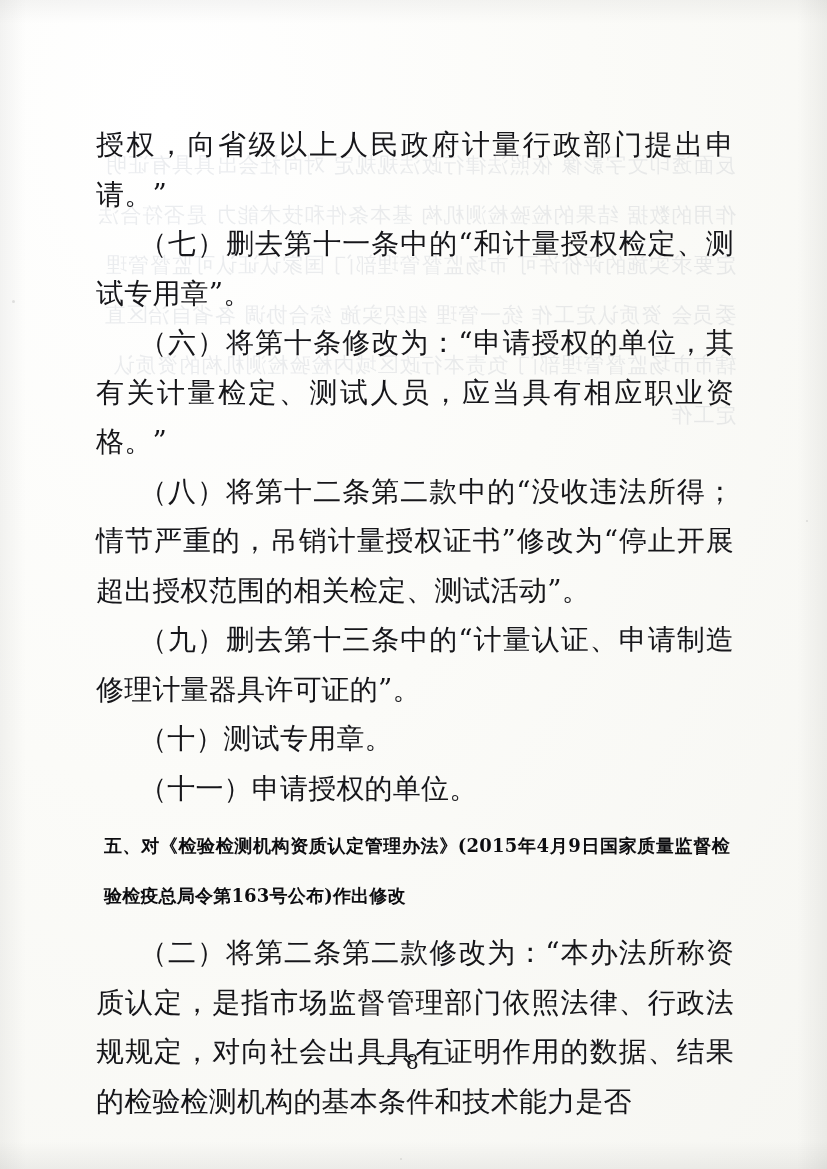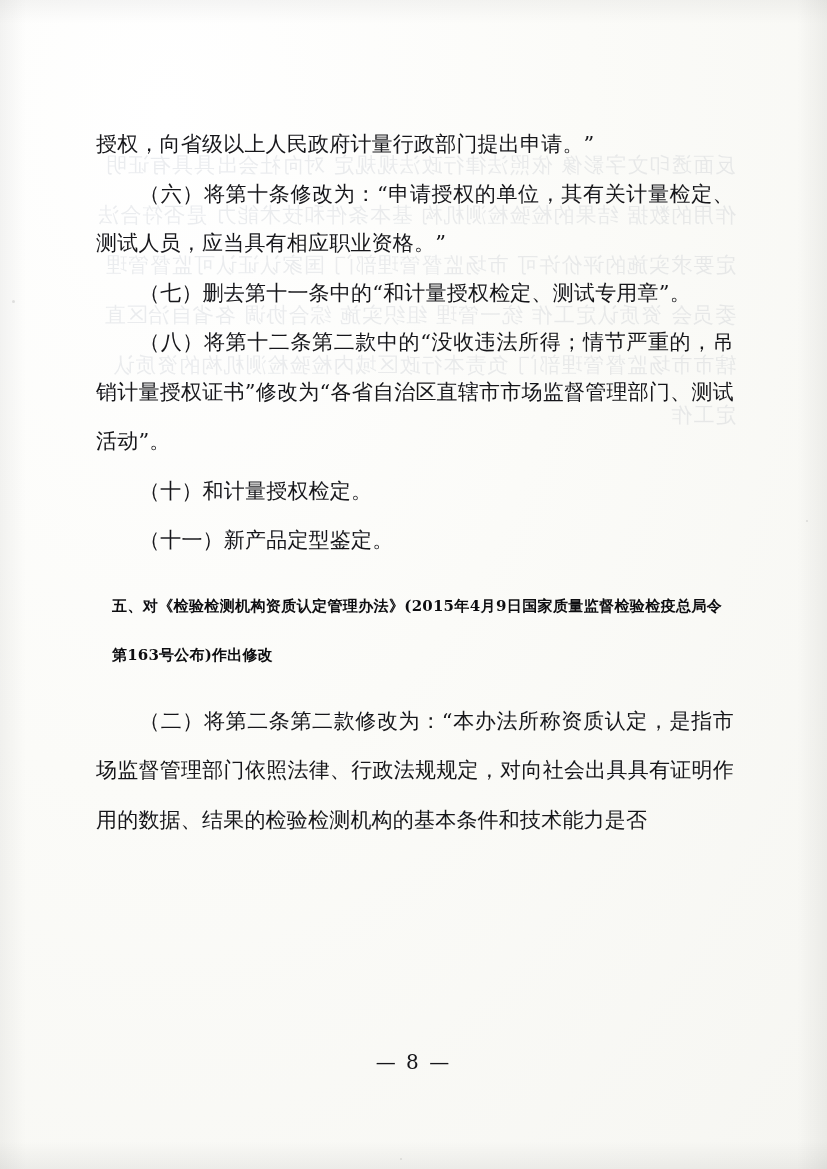--- a/index.html
+++ b/index.html
@@ -54,37 +54,37 @@
   }
   .content {
     position: absolute;
     left: 96px;
     top: 120px;
     width: 642px;
   }
   p.para {
     margin: 0 4px 0 0;
     color: #16161a;
-    font-size: 21px;
+    font-size: 28px;
     line-height: 49.5px;
     text-align: justify;
     text-indent: 0;
     letter-spacing: 0.2px;
     font-family: "DejaVu Serif", "Liberation Serif", serif;
   }
   p.indent {
     text-indent: 43px;
   }
   p.heading {
     font-weight: bold;
-    font-size: 15px;
+    font-size: 18px;
     line-height: 49.5px;
     text-indent: 0;
     letter-spacing: 0.2px;
-    margin: 16px;
+    margin: 8px;
     color: #0d0d10;
   }
   .page-number {
     position: absolute;
     left: 0;
     right: 0;
     top: 1050px;
     text-align: center;
     font-size: 20px;
     color: #16161a;
@@ -100,25 +100,26 @@
 </style>
 </head>
 <body>
 
 <div class="page">
 
   <div class="ghost-layer">反面透印文字影像 依照法律行政法规规定 对向社会出具具有证明作用的数据 结果的检验检测机构 基本条件和技术能力 是否符合法定要求实施的评价许可 市场监督管理部门 国家认证认可监督管理委员会 资质认定工作 统一管理 组织实施 综合协调 各省自治区直辖市市场监督管理部门 负责本行政区域内检验检测机构的资质认定工作</div>
 
   <div class="content">
     <p class="para">授权，向省级以上人民政府计量行政部门提出申请。”</p>
+    <p class="para indent">（七）删去第十一条中的“和计量授权检定、测试专用章”。</p>
     <p class="para indent">（六）将第十条修改为：“申请授权的单位，其有关计量检定、测试人员，应当具有相应职业资格。”</p>
-    <p class="para indent">（七）删去第十一条中的“和计量授权检定、测试专用章”。</p>
-    <p class="para indent">（八）将第十二条第二款中的“没收违法所得；情节严重的，吊销计量授权证书”修改为“各省自治区直辖市市场监督管理部门、测试活动”。</p>
-    <p class="para indent">（十）和计量授权检定。</p>
-    <p class="para indent">（十一）新产品定型鉴定。</p>
+    <p class="para indent">（八）将第十二条第二款中的“没收违法所得；情节严重的，吊销计量授权证书”修改为“停止开展超出授权范围的相关检定、测试活动”。</p>
+    <p class="para indent">（九）删去第十三条中的“计量认证、申请制造修理计量器具许可证的”。</p>
+    <p class="para indent">（十）测试专用章。</p>
+    <p class="para indent">（十一）申请授权的单位。</p>
     <p class="para heading">五、对《检验检测机构资质认定管理办法》(2015年4月9日国家质量监督检验检疫总局令第163号公布)作出修改</p>
     <p class="para indent">（二）将第二条第二款修改为：“本办法所称资质认定，是指市场监督管理部门依照法律、行政法规规定，对向社会出具具有证明作用的数据、结果的检验检测机构的基本条件和技术能力是否</p>
   </div>
 
   <div class="page-number">— 8 —</div>
 
   <div class="edge-speck" style="left:12px; top:300px; width:3px; height:3px;"></div>
   <div class="edge-speck" style="left:806px; top:520px; width:2px; height:2px;"></div>
   <div class="edge-speck" style="left:400px; top:1158px; width:2px; height:2px;"></div>
 </div>

